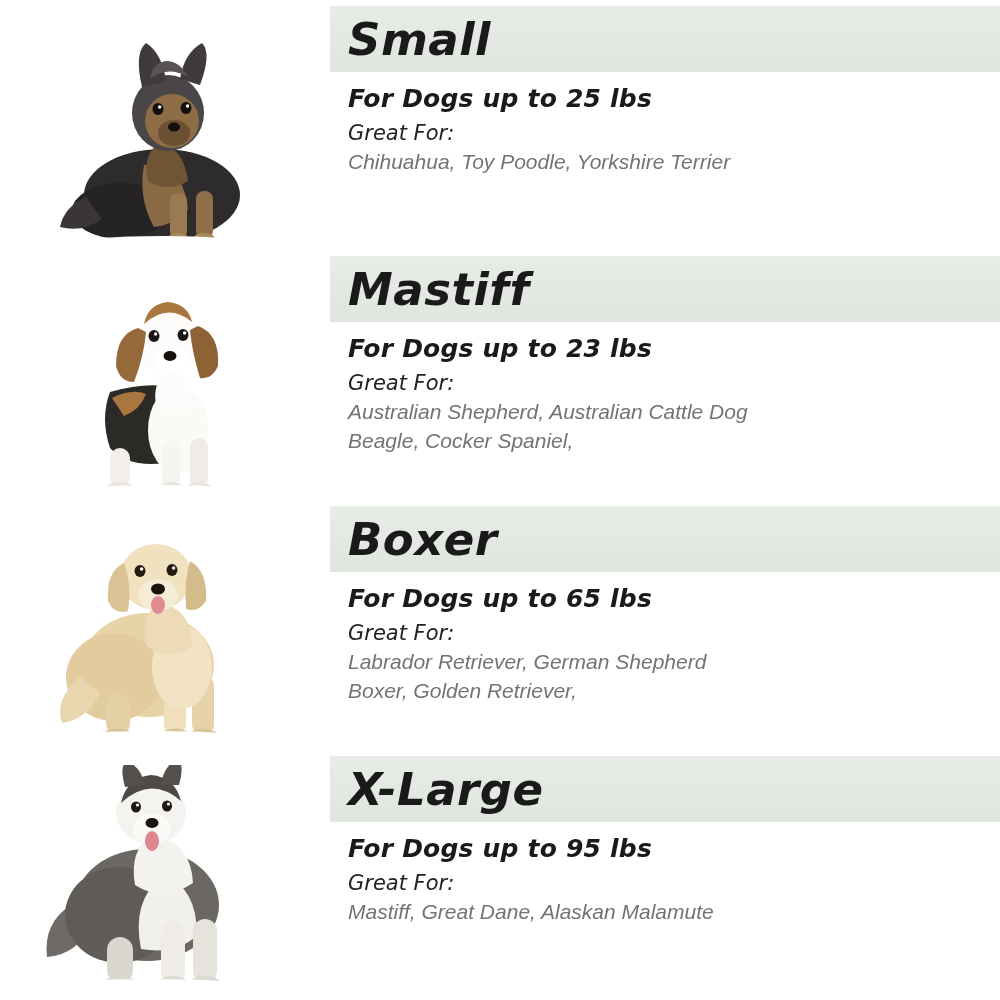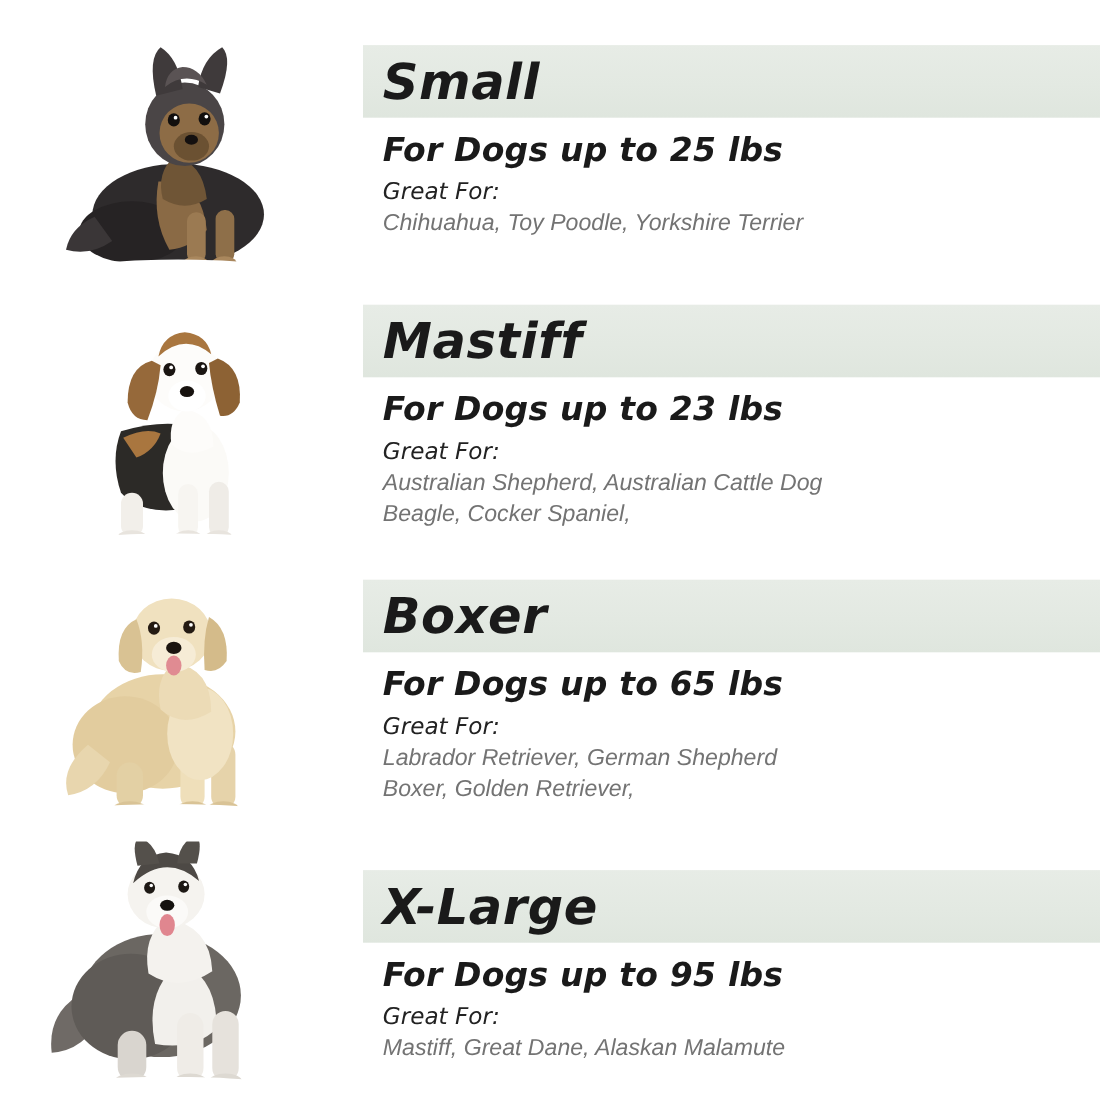--- a/index.html
+++ b/index.html
@@ -16,21 +16,21 @@
   }
   .sheet {
     position: relative;
     width: 1000px;
     height: 1000px;
     background: #ffffff;
   }
   .size-row {
     position: relative;
     display: flex;
-    align-items: center;
+    align-items: flex-start;
     height: 250px;
     box-sizing: border-box;
   }
   .dog-cell {
     width: 330px;
     height: 250px;
     position: relative;
     flex: 0 0 330px;
     display: flex;
     align-items: flex-end;
@@ -56,21 +56,21 @@
     font-style: italic;
     font-size: 45px;
     line-height: 1;
     color: #1a1a1a;
     letter-spacing: 0.5px;
   }
   .weight-line {
     font-family: "DejaVu Sans", sans-serif;
     font-weight: 700;
     font-style: italic;
-    font-size: 30px;
+    font-size: 25px;
     color: #1a1a1a;
     margin: 12px 0 0 18px;
     letter-spacing: 0.2px;
   }
   .great-for {
     font-family: "DejaVu Sans", sans-serif;
     font-style: italic;
     font-weight: 400;
     font-size: 21px;
     color: #222222;

